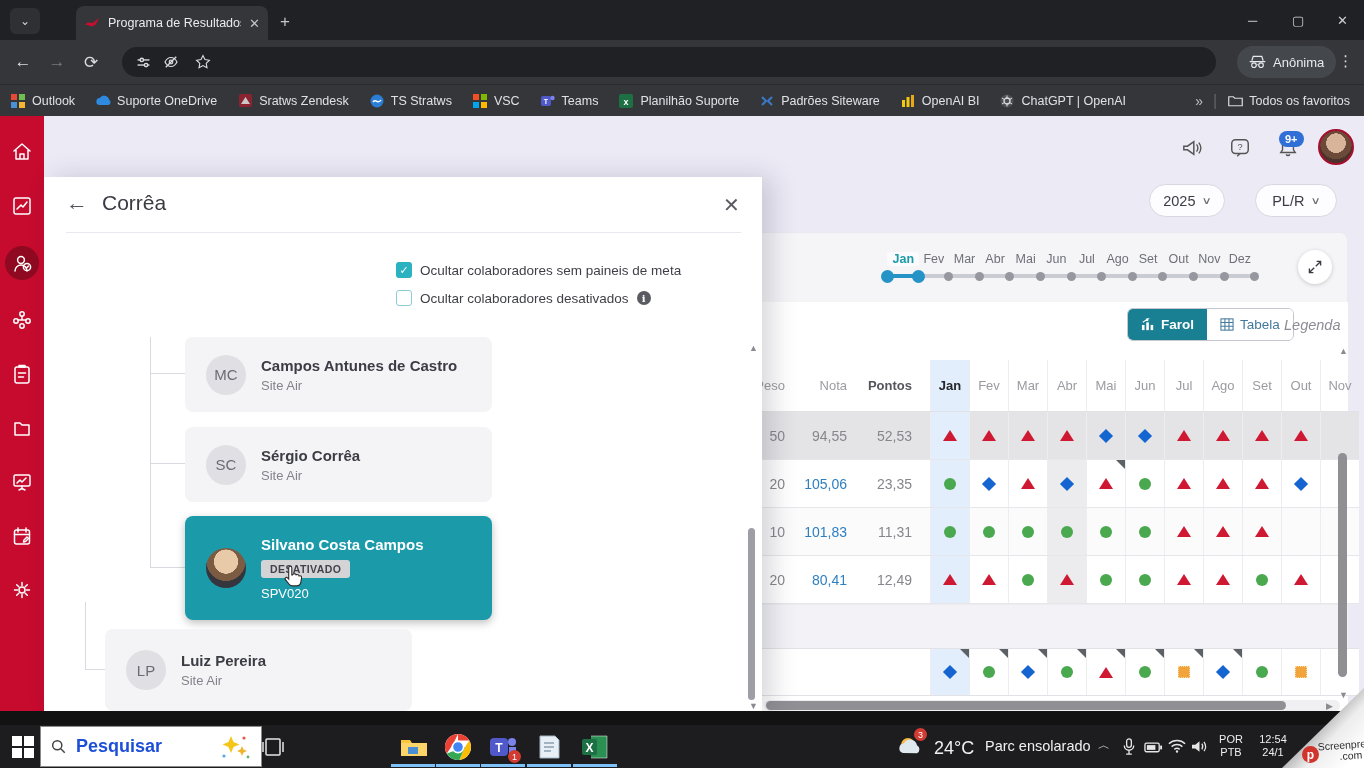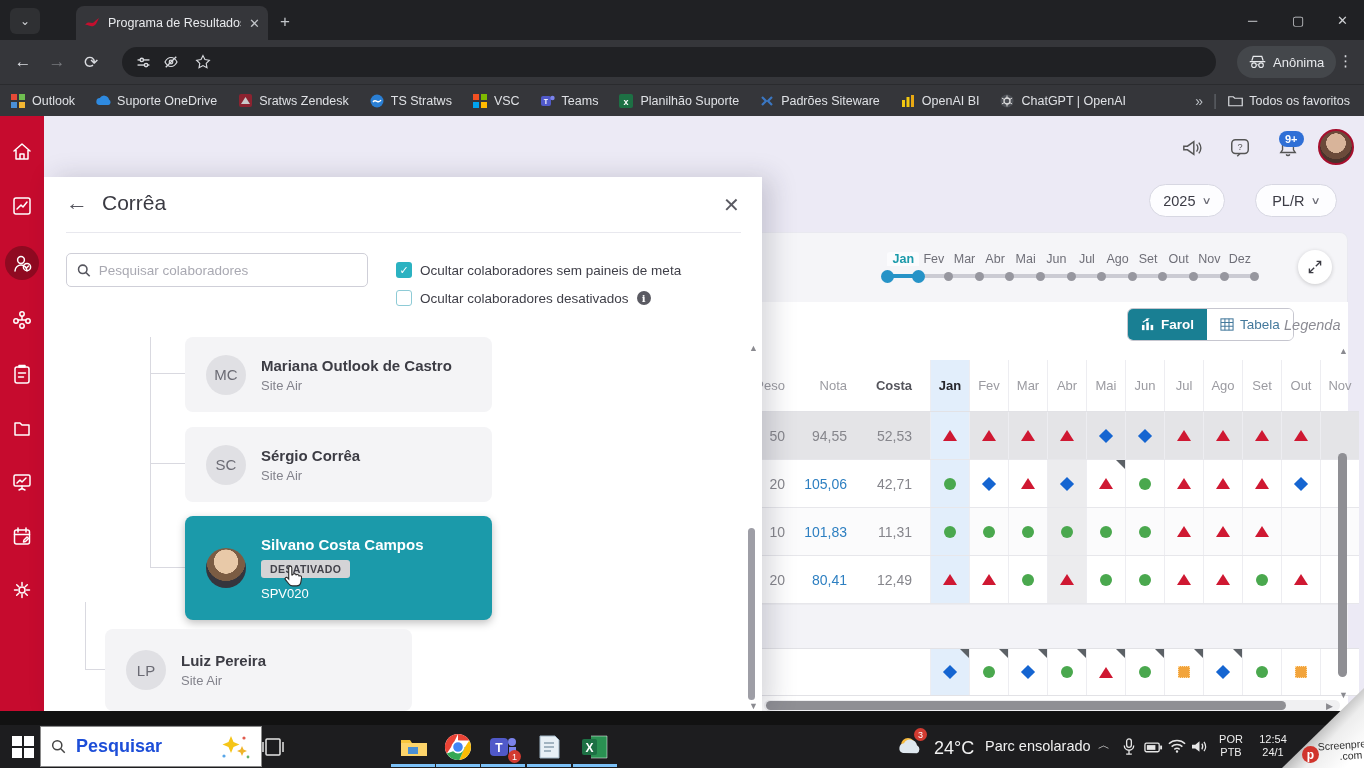--- a/index.html
+++ b/index.html
@@ -475,21 +475,21 @@
         </svg>
       <span>Tabela</span>
     </div>
   </div>
   <div id="legenda">Legenda</div>
 
   <div id="tablezone">
       <div class="trow" style="top: 360px; height: 52px; border-bottom: 1px solid rgb(226, 226, 230);">
         <div class="cell cnum chead" style="width: 95px;">Peso</div>
         <div class="cell cnum chead" style="width: 62px;">Nota</div>
-        <div class="cell cnum chead" style="width: 65px; color: rgb(85, 85, 92); font-weight: bold;">Costa</div>
+        <div class="cell cnum chead" style="width: 65px; color: rgb(85, 85, 92); font-weight: bold;">Pontos</div>
         <div class="cell " style="width: 8px;"></div>
         <div class="cell mcell chead jan-tint" style="width: 39px; color: rgb(38, 38, 44); font-weight: bold;">Jan</div>
         <div class="cell mcell chead" style="width: 39px;">Fev</div>
         <div class="cell mcell chead" style="width: 39px;">Mar</div>
         <div class="cell mcell chead" style="width: 39px;">Abr</div>
         <div class="cell mcell chead" style="width: 39px;">Mai</div>
         <div class="cell mcell chead" style="width: 39px;">Jun</div>
         <div class="cell mcell chead" style="width: 39px;">Jul</div>
         <div class="cell mcell chead" style="width: 39px;">Ago</div>
         <div class="cell mcell chead" style="width: 39px;">Set</div>
@@ -529,21 +529,21 @@
           <span class="tri"></span>
         </div>
         <div class="cell mcell" style="width: 39px;">
           <span class="tri"></span>
         </div>
         <div class="cell mcell" style="width: 39px;"></div>
       </div>
       <div class="trow" style="top: 460px; height: 48px; border-bottom: 1px solid rgb(231, 231, 235); background: rgb(255, 255, 255);">
         <div class="cell cnum" style="width: 95px;">20</div>
         <div class="cell cnum nota-blue" style="width: 62px;">105,06</div>
-        <div class="cell cnum" style="width: 65px;">42,71</div>
+        <div class="cell cnum" style="width: 65px;">23,35</div>
         <div class="cell " style="width: 8px;"></div>
         <div class="cell mcell jan-tint" style="width: 39px;">
           <span class="cir"></span>
         </div>
         <div class="cell mcell" style="width: 39px;">
           <span class="dia"></span>
         </div>
         <div class="cell mcell" style="width: 39px;">
           <span class="tri"></span>
         </div>
@@ -695,48 +695,41 @@
   <div id="hthumb"></div>
   <div class="tinyarrow" style="left:1326px; top:701px">▶</div>
 
   <div class="abs" id="overlay">
     <div id="paneltitle">
       <span style="font-size:22px; color:#55555e">←</span>
       <span>Corrêa</span>
     </div>
     <div id="panelclose">✕</div>
     <div id="paneldiv"></div>
-    <div id="searchbox">
-      <svg width="15" height="15" viewBox="0 0 18 18">
-          <circle cx="7.5" cy="7.5" r="5.5" fill="none" stroke="#55555e" stroke-width="2"></circle>
-          <line x1="11.8" y1="11.8" x2="16.5" y2="16.5" stroke="#55555e" stroke-width="2"></line>
-        </svg>
-      <input placeholder="Pesquisar colaboradores" style="">
-    </div>
     <div id="cklist">
         <div class="ckrow" style="top: 85px;">
           <span class="ckbox on">✓</span>
           <span>Ocultar colaboradores sem paineis de meta</span>
         </div>
         <div class="ckrow" style="top: 113px;">
           <span class="ckbox off"></span>
           <span>Ocultar colaboradores desativados</span>
           <span class="infoi">i</span>
         </div>
       </div>
     <div id="peoplelist">
         <div class="tree" style="left: 106px; top: 160px; width: 1px; height: 230px;"></div>
         <div class="tree" style="left: 106px; top: 196px; width: 35px; height: 1px;"></div>
         <div class="tree" style="left: 106px; top: 286px; width: 35px; height: 1px;"></div>
         <div class="tree" style="left: 106px; top: 390px; width: 35px; height: 1px;"></div>
         <div class="tree" style="left: 41px; top: 425px; width: 1px; height: 68px;"></div>
         <div class="tree" style="left: 41px; top: 492px; width: 20px; height: 1px;"></div>
         <div class="pcard normal" style="left: 141px; top: 160px; width: 307px; height: 75px;">
           <div class="pav" style="top: 17.5px;">MC</div>
-          <div class="pname" style="top: 19.5px;">Mariana Outlook de Castro</div>
+          <div class="pname" style="top: 19.5px;">Campos Antunes de Castro</div>
           <div class="psub" style="top: 40.5px;">Site Air</div>
         </div>
         <div class="pcard normal" style="left: 141px; top: 250px; width: 307px; height: 75px;">
           <div class="pav" style="top: 17.5px;">SC</div>
           <div class="pname" style="top: 19.5px;">Sérgio Corrêa</div>
           <div class="psub" style="top: 40.5px;">Site Air</div>
         </div>
         <div class="pcard sel" style="left: 141px; top: 339px; width: 307px; height: 104px;">
           <div class="pav photo" style="top: 32px;"></div>
           <div class="pname" style="top: 20px;">Silvano Costa Campos</div>

